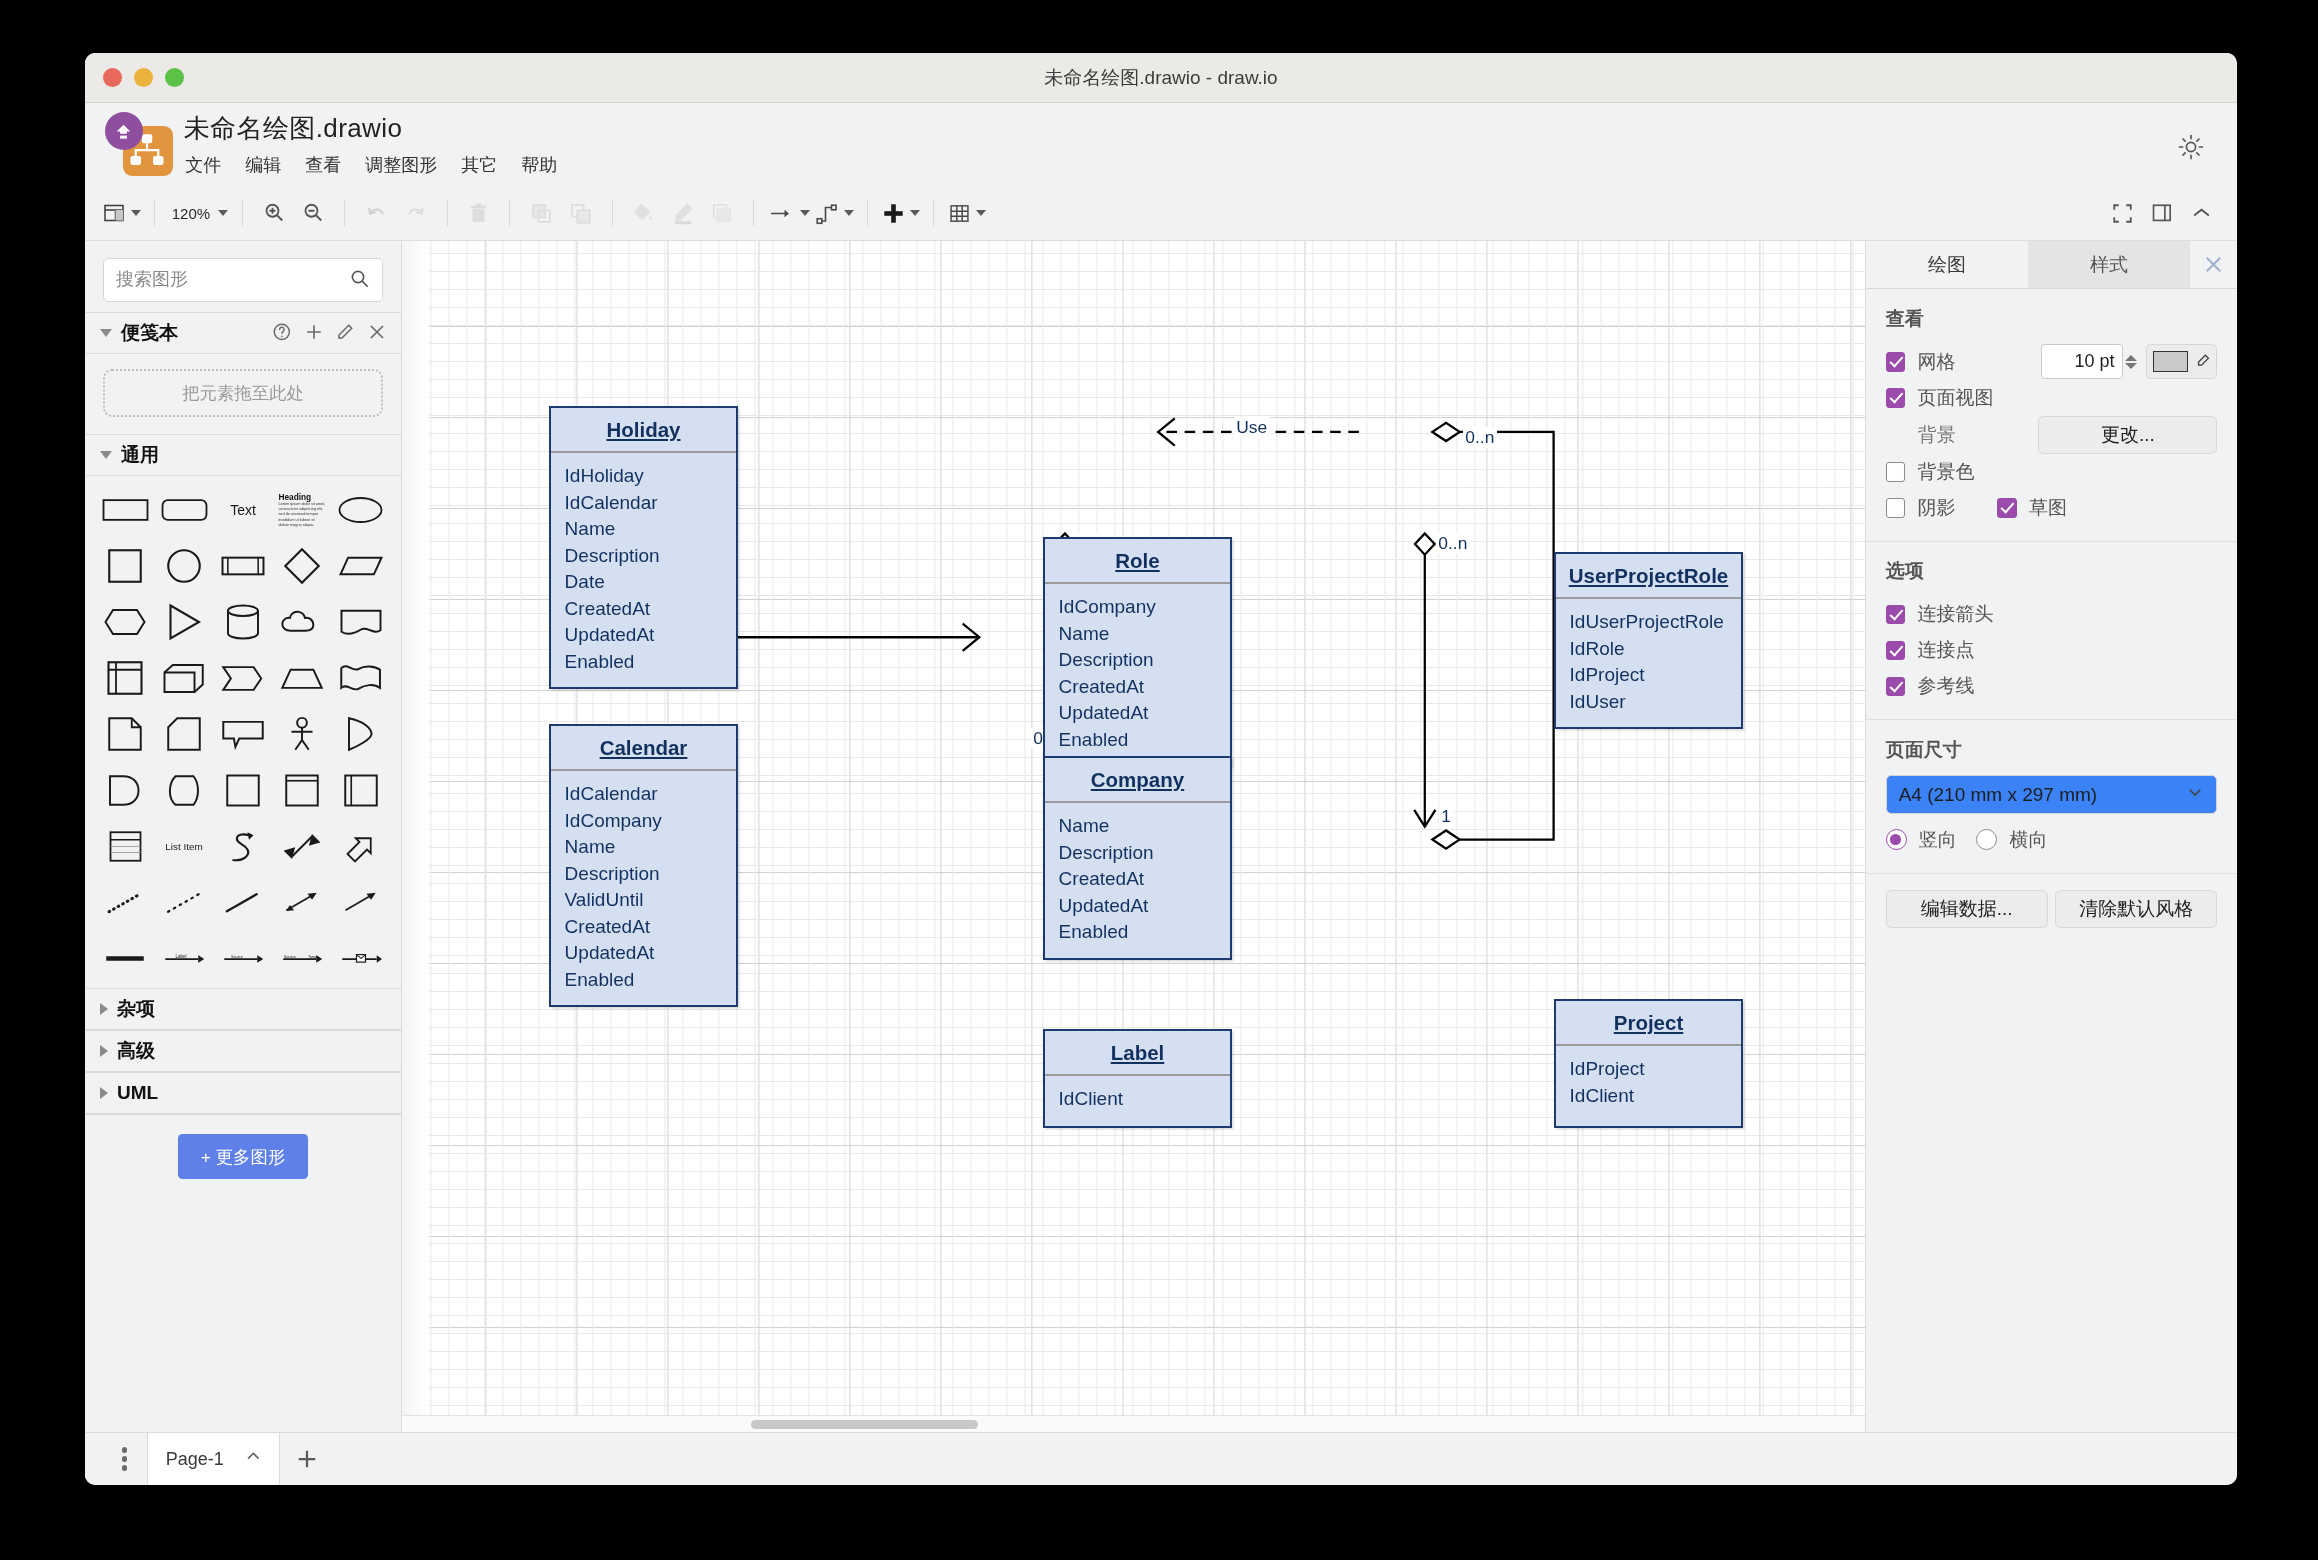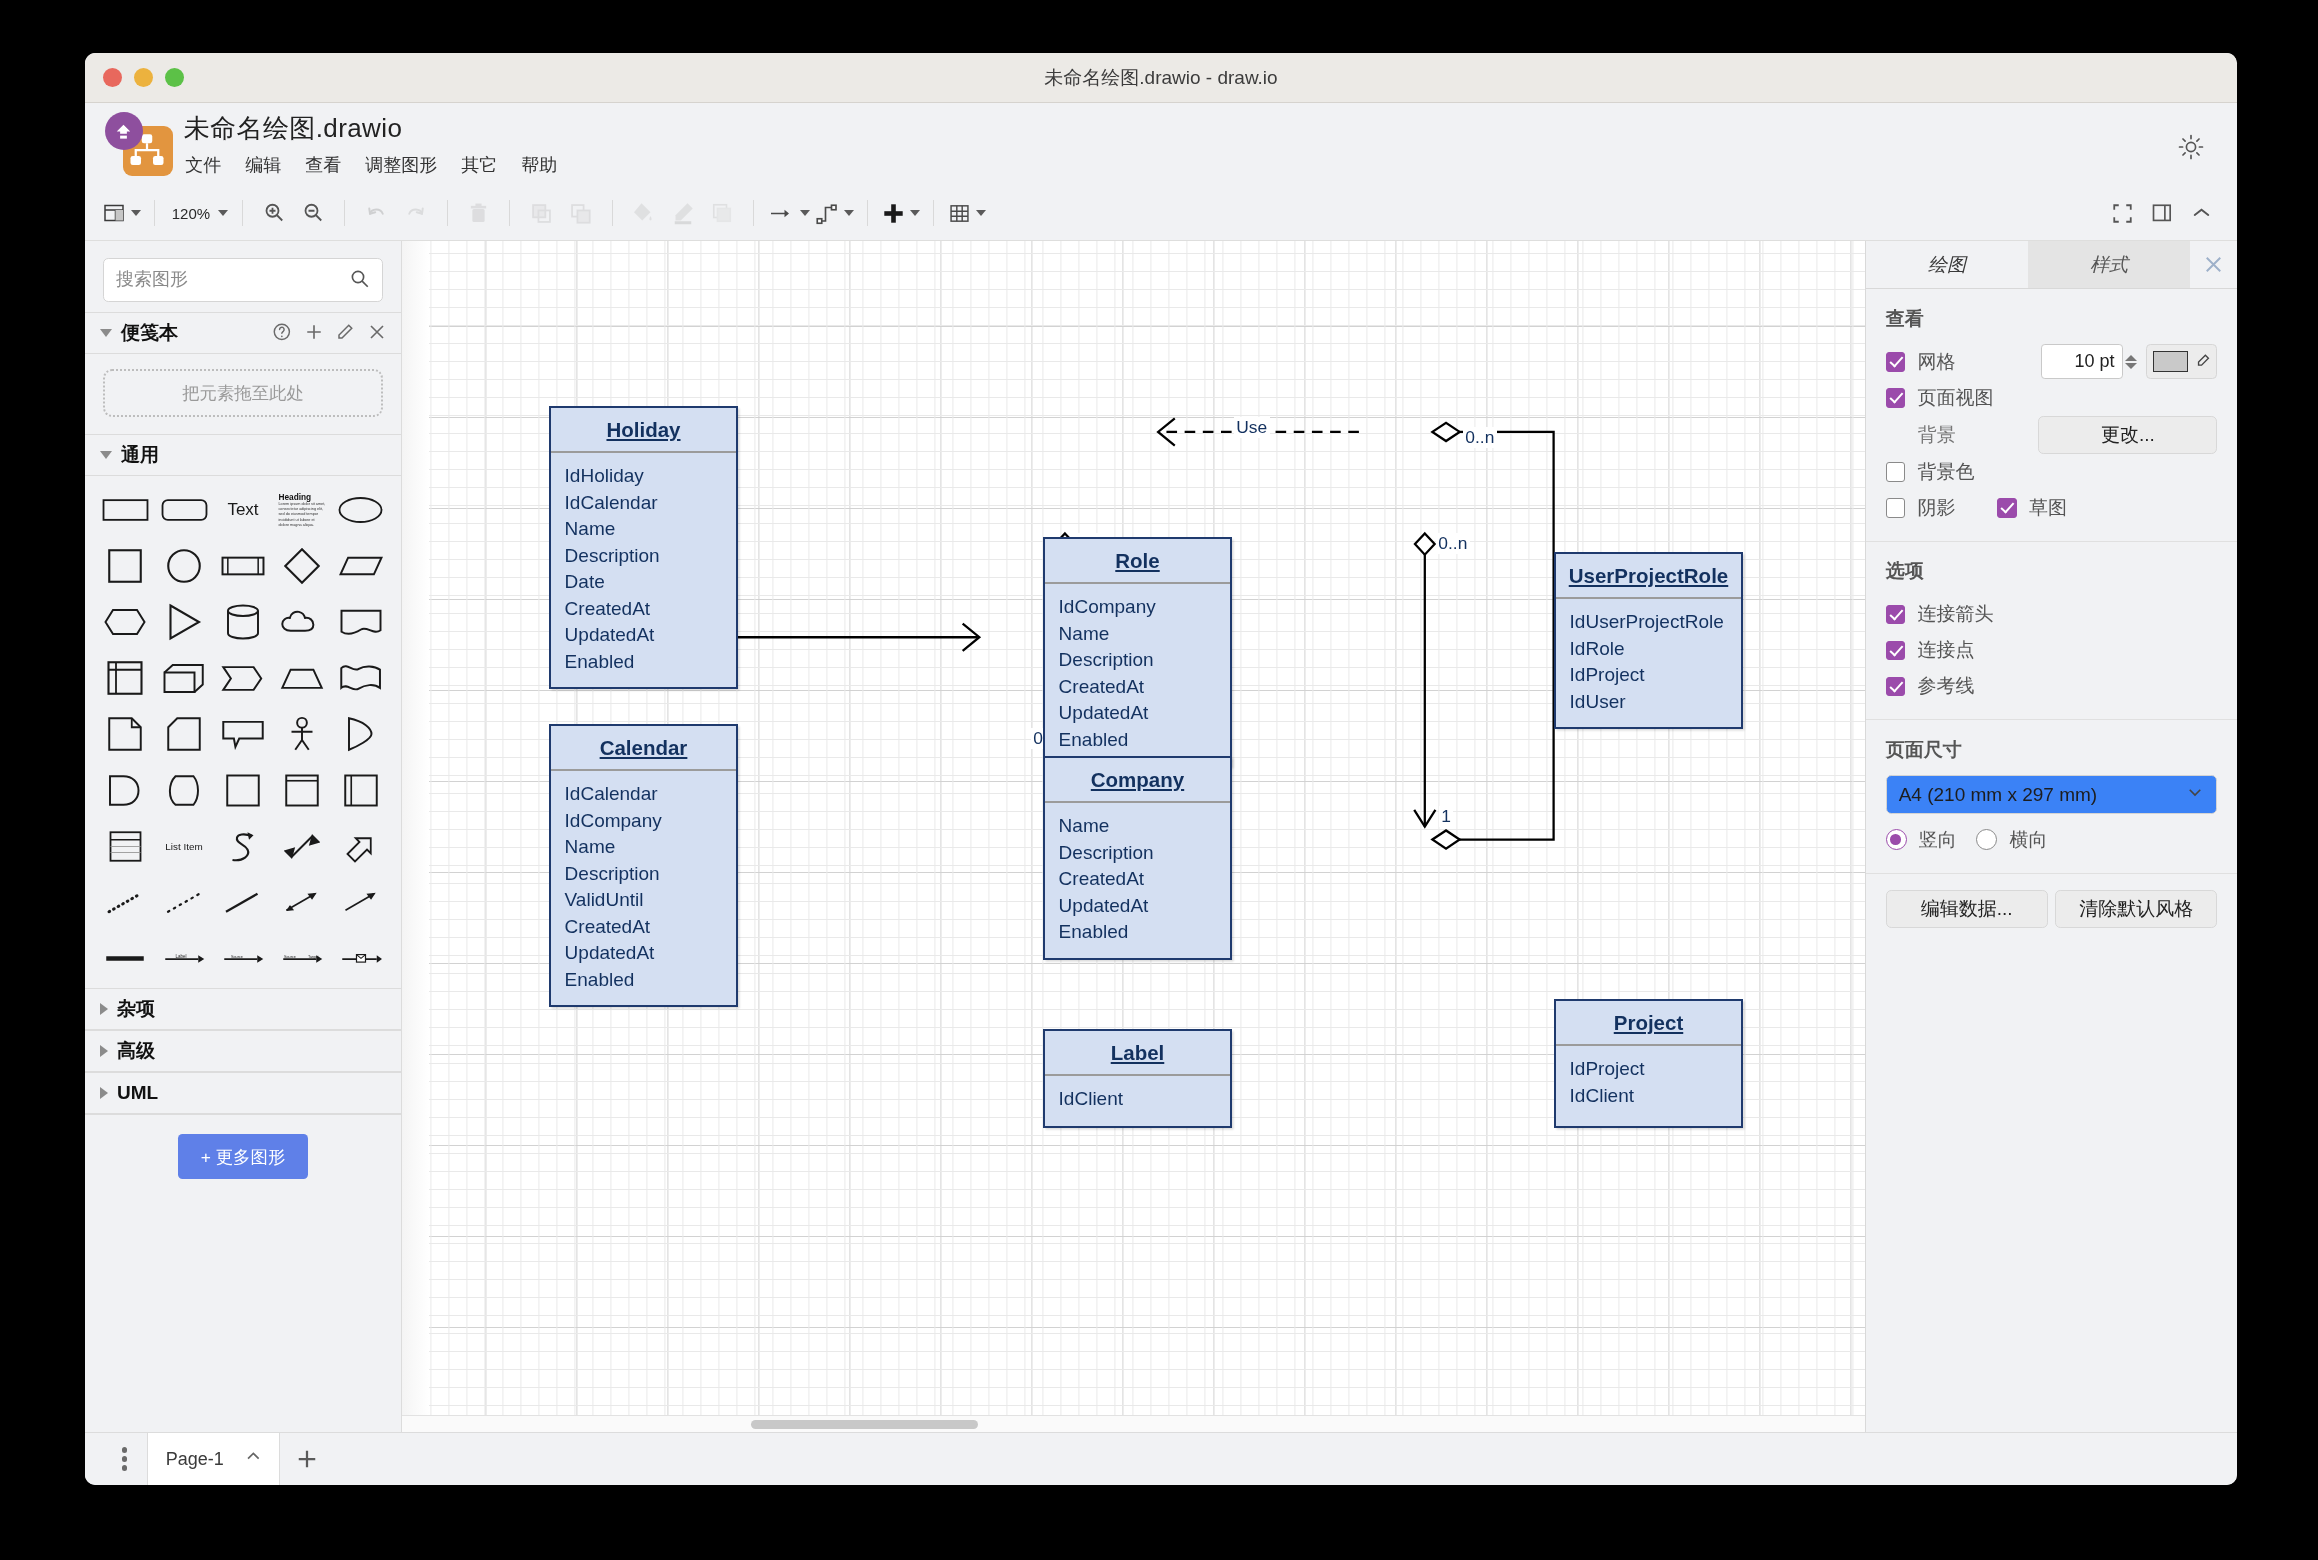--- a/index.html
+++ b/index.html
@@ -135,21 +135,21 @@
   .ent-attrs div { color:#13315f; font-size:19px; line-height:26.5px; }
 
   .hscroll { position:absolute; left:0; right:0; bottom:0; height:16.7px;
     background:#fafafa; border-top:0.8px solid #e2e2e2; }
   .hscroll i { position:absolute; left:349px; top:3.8px; width:227px; height:9px;
     background:#c8c8c8; border-radius:4.5px; display:block; }
 
   
   .rightpanel { width:371px; background:#f1f2f4; display:flex; flex-direction:column;
     flex:0 0 auto; }
-  .rp-tabs { display:flex; height:48px; border-bottom:0.8px solid #d8d8d8;font-style:italic; }
+  .rp-tabs { display:flex; height:48px; border-bottom:0.8px solid #d8d8d8; }
   .rp-tab { flex:1; display:flex; align-items:center; justify-content:center;
     font-size:19px; color:#555; }
   .rp-tab.active { background:#f1f2f4; color:#3a3a3a; }
   .rp-tab.inactive { background:#e4e4e4; }
   .rp-close { width:47px; display:flex; align-items:center; justify-content:center;
     background:#f1f2f4; font-size:23px; color:#9db0c9; }
 
   .rp-sect { padding:16.7px 19.7px 15px 19.7px; border-bottom:0.8px solid #e0e0e0; }
   .rp-h { font-size:19px; font-weight:bold; color:#555; margin-bottom:12px; }
   .rowline { display:flex; align-items:center; min-height:36px; }
@@ -443,21 +443,21 @@
             <svg width="47" height="26" viewBox="0 0 62 34">
               <rect x="2" y="4" width="58" height="26" fill="none" stroke="#1a1a1a" stroke-width="2.4"></rect>
             </svg>
           </div>
         <div class="shapecell">
             <svg width="47" height="26" viewBox="0 0 62 34">
               <rect x="2" y="4" width="58" height="26" rx="7" fill="none" stroke="#1a1a1a" stroke-width="2.4"></rect>
             </svg>
           </div>
         <div class="shapecell">
-            <span style="font-size:17px;color:#1a1a1a">Text</span>
+            <span style="font-size:14px;color:#1a1a1a">Text</span>
           </div>
         <div class="shapecell">
           <div style="width:47px">
             <div style="font-size:8.3px;font-weight:bold;color:#111">Heading</div>
             <div style="font-size:3.8px;color:#333;line-height:5.3px">Lorem ipsum dolor sit amet, consectetur adipiscing elit, sed do eiusmod tempor incididunt ut labore et dolore magna aliqua.</div>
           </div>
         </div>
         <div class="shapecell">
             <svg width="47" height="30" viewBox="0 0 62 40">
               <ellipse cx="31" cy="20" rx="28" ry="16" fill="none" stroke="#1a1a1a" stroke-width="2.4"></ellipse>

